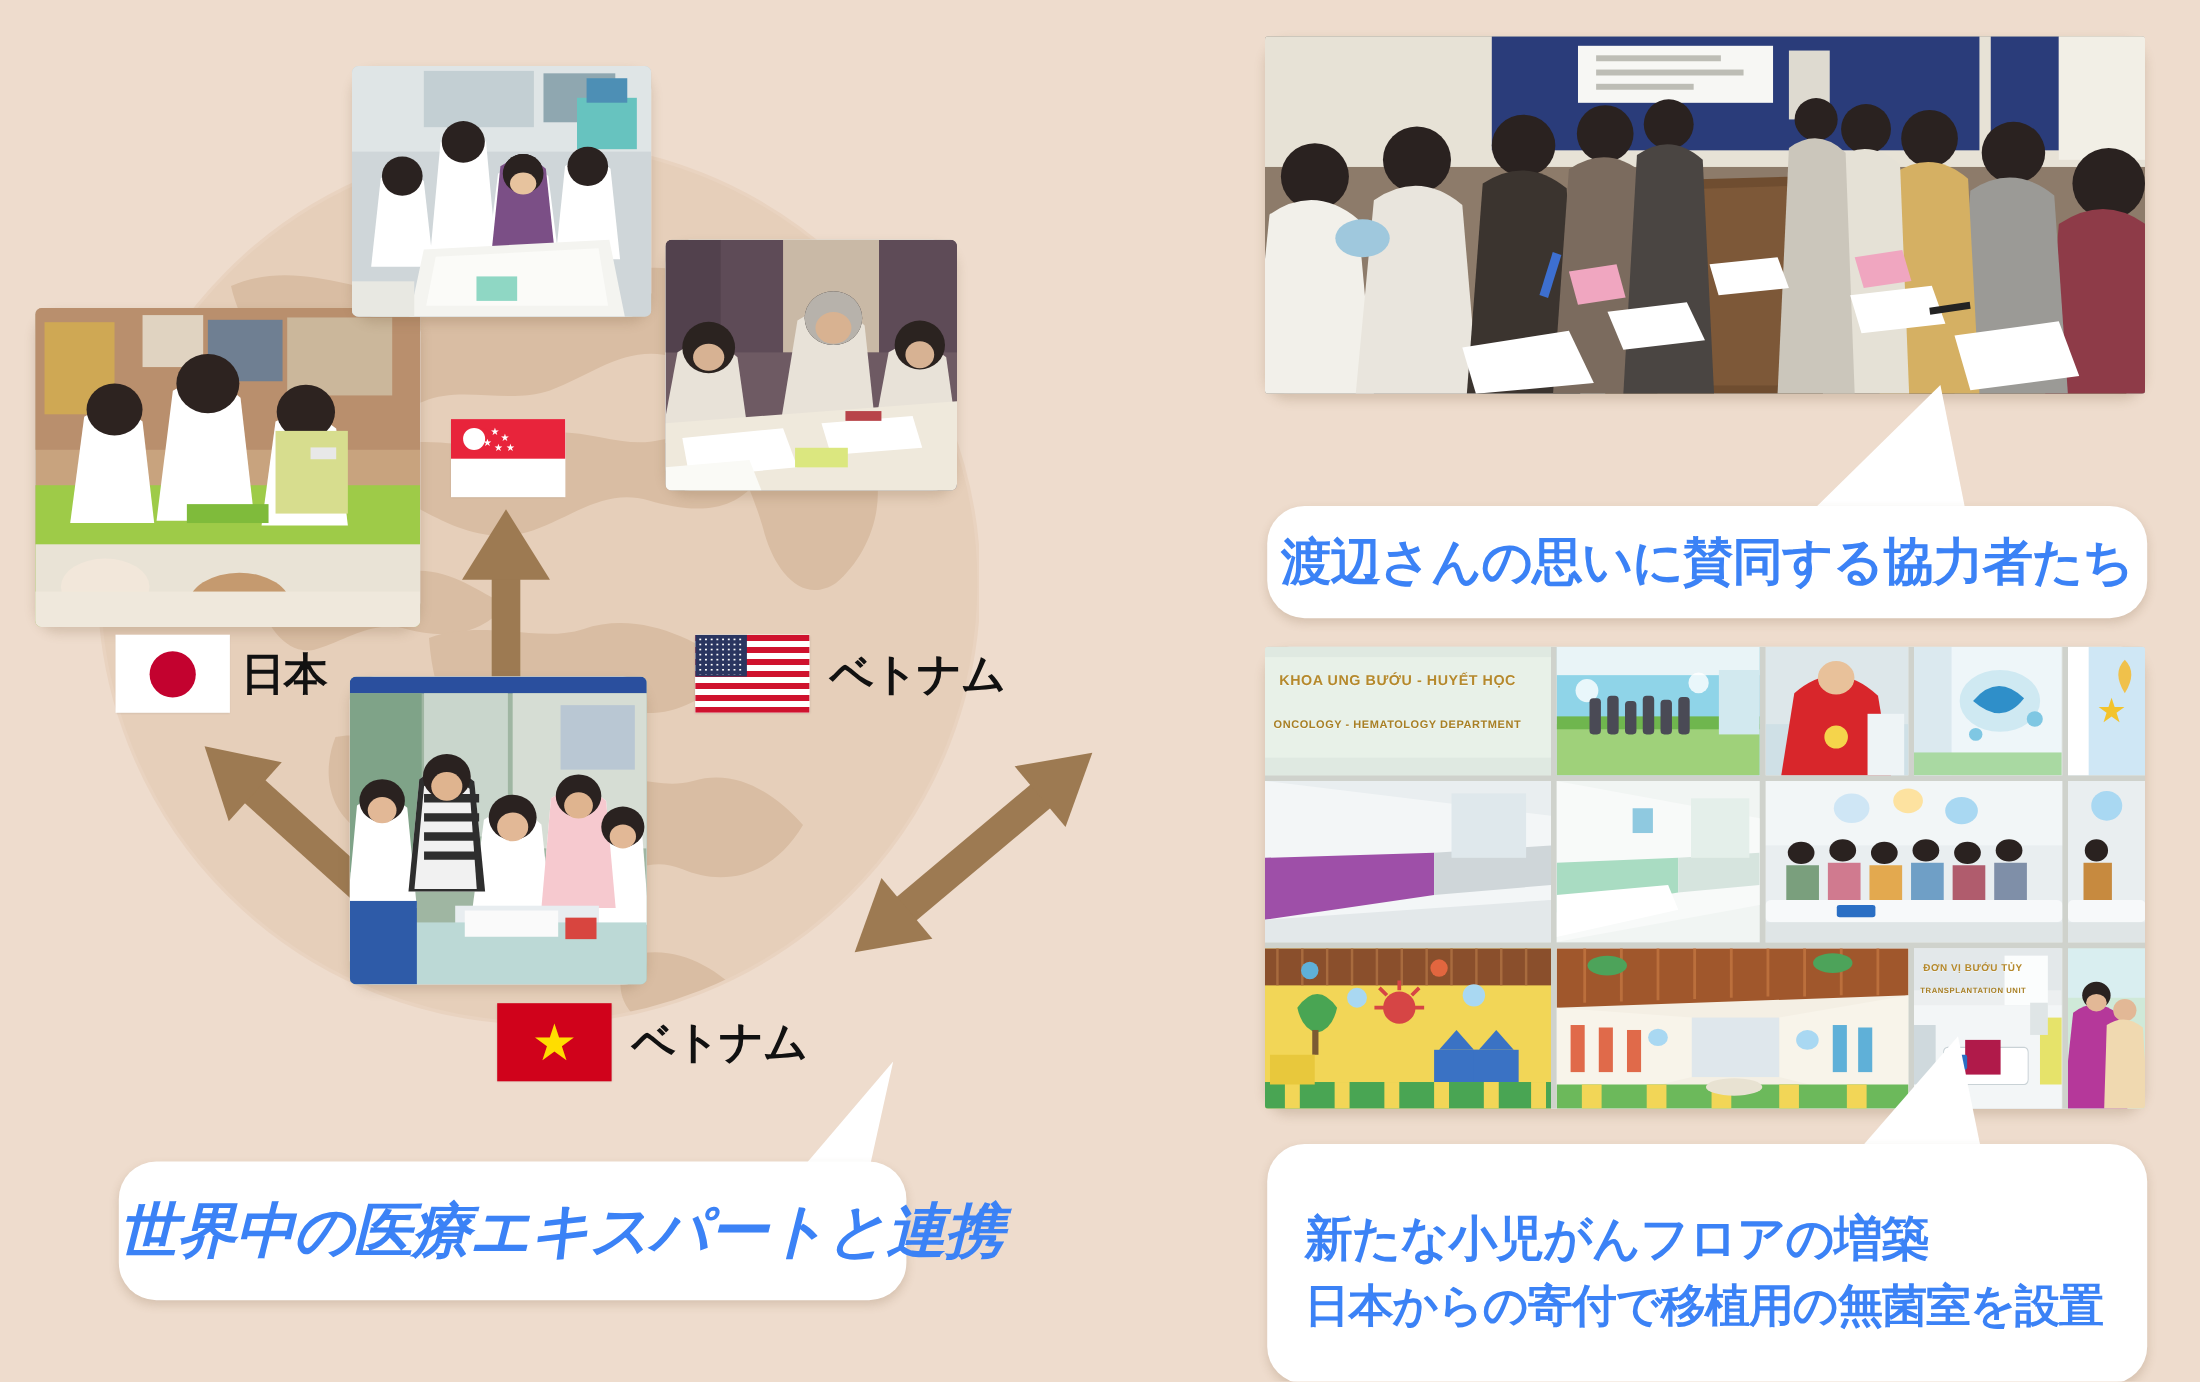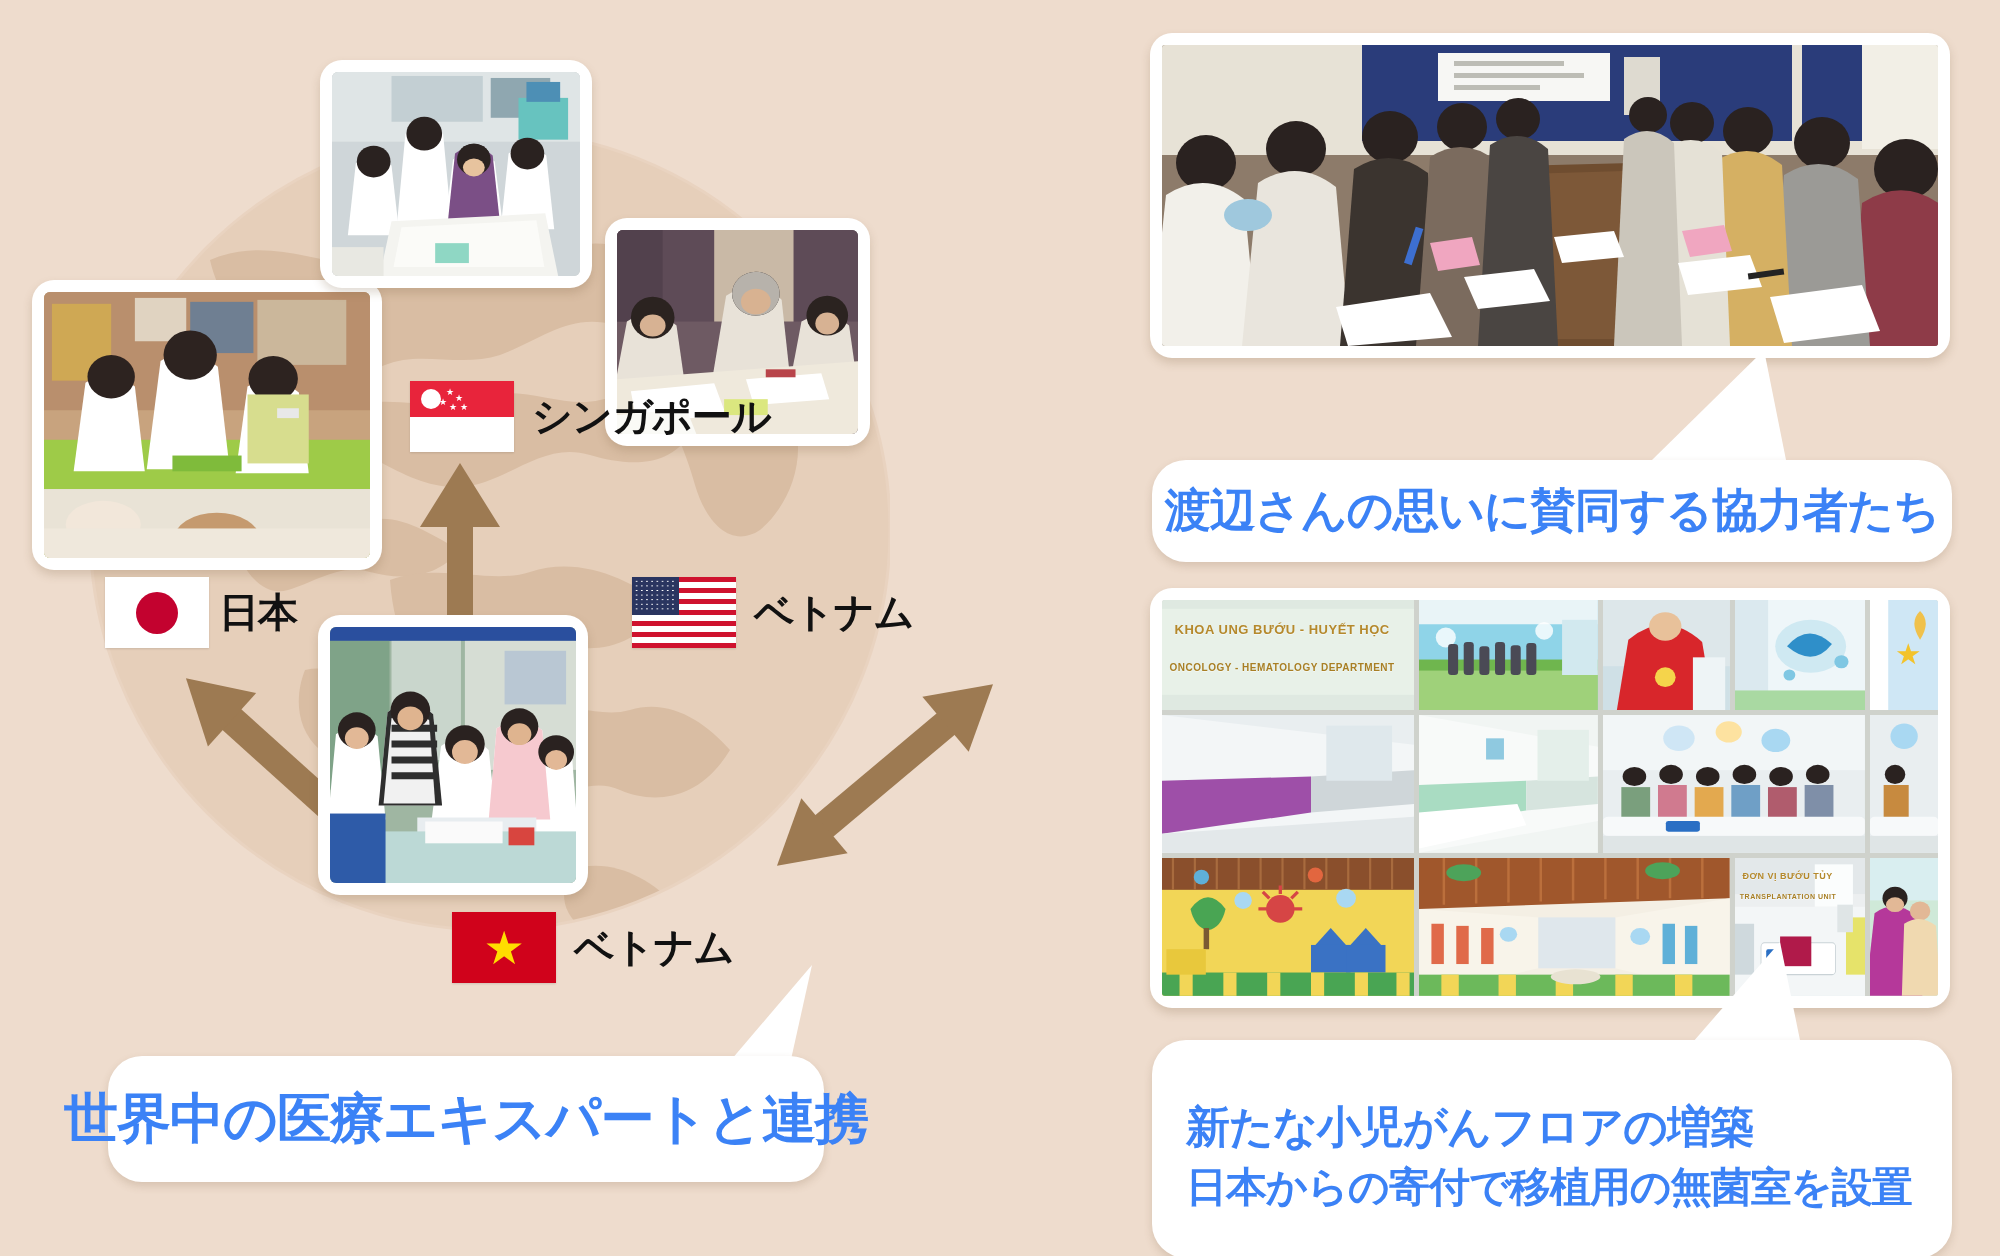--- a/index.html
+++ b/index.html
@@ -16,21 +16,20 @@
   
   .globe-wrap{position:absolute;left:90px;top:110px;width:800px;height:870px;overflow:hidden;pointer-events:none;}
   .globe-svg{position:absolute;left:0;top:0;}
 
   
   .photo{
     position:absolute;
     background:#ffffff;
     border-radius:22px;
     box-shadow:0 5px 10px rgba(120,90,60,.22);
-    padding:12px;
     box-sizing:border-box;
   }
   .photo .inner{
     width:100%;height:100%;
     border-radius:6px;
     overflow:hidden;
     position:relative;
     background:#cfd2cc;
   }
   .photo.sq .inner{border-radius:3px;}
@@ -305,21 +304,20 @@
   <div class="flagrow" style="left:410px;top:381px;">
     <span class="flag fl-sg">
       <span class="top"></span>
       <span class="moon"></span>
       <span class="st" style="left:36px;top:7px;">★</span>
       <span class="st" style="left:45px;top:13px;">★</span>
       <span class="st" style="left:29px;top:17px;">★</span>
       <span class="st" style="left:39px;top:22px;">★</span>
       <span class="st" style="left:50px;top:22px;">★</span>
     </span>
-    <span class="lbl">シンガポール</span>
   </div>
 
   <div class="flagrow" style="left:632px;top:577px;">
     <span class="flag fl-us">
       <span class="stripes"></span>
       <span class="canton">
           <span class="dots"></span>
         </span>
     </span>
     <span class="lbl">ベトナム</span>
@@ -328,21 +326,21 @@
   <div class="flagrow" style="left:452px;top:912px;">
     <span class="flag fl-vn">
       <span class="star">★</span>
     </span>
     <span class="lbl">ベトナム</span>
   </div>
 
   <svg class="tail" style="left:660px;top:965px;" width="160" height="110" aria-hidden="true">
     <polygon points="152,0 60,108 128,108" fill="#ffffff"></polygon>
   </svg>
-  <div class="bubble" style="left:108px;top:1056px;width:716px;height:126px;align-items:center;">
+  <div class="bubble" style="left:108px;top:1056px;width:716px;height:126px;align-items:flex-start;font-style:italic;">
     <span class="txt" style="font-size:54px;letter-spacing:-1px;">世界中の医療エキスパートと連携</span>
   </div>
 
   <div class="photo sq" style="left:1150px;top:33px;width:800px;height:325px;">
     <div class="inner">
       <svg width="100%" height="100%" viewBox="0 0 776 301" preserveAspectRatio="none" aria-hidden="true">
         <rect width="776" height="301" fill="#8d7b6a"></rect>
         <rect x="0" y="0" width="776" height="110" fill="#e7e2d6"></rect>
         <rect x="200" y="0" width="430" height="96" fill="#2a3c7a"></rect>
         <rect x="640" y="0" width="60" height="96" fill="#2a3c7a"></rect>

